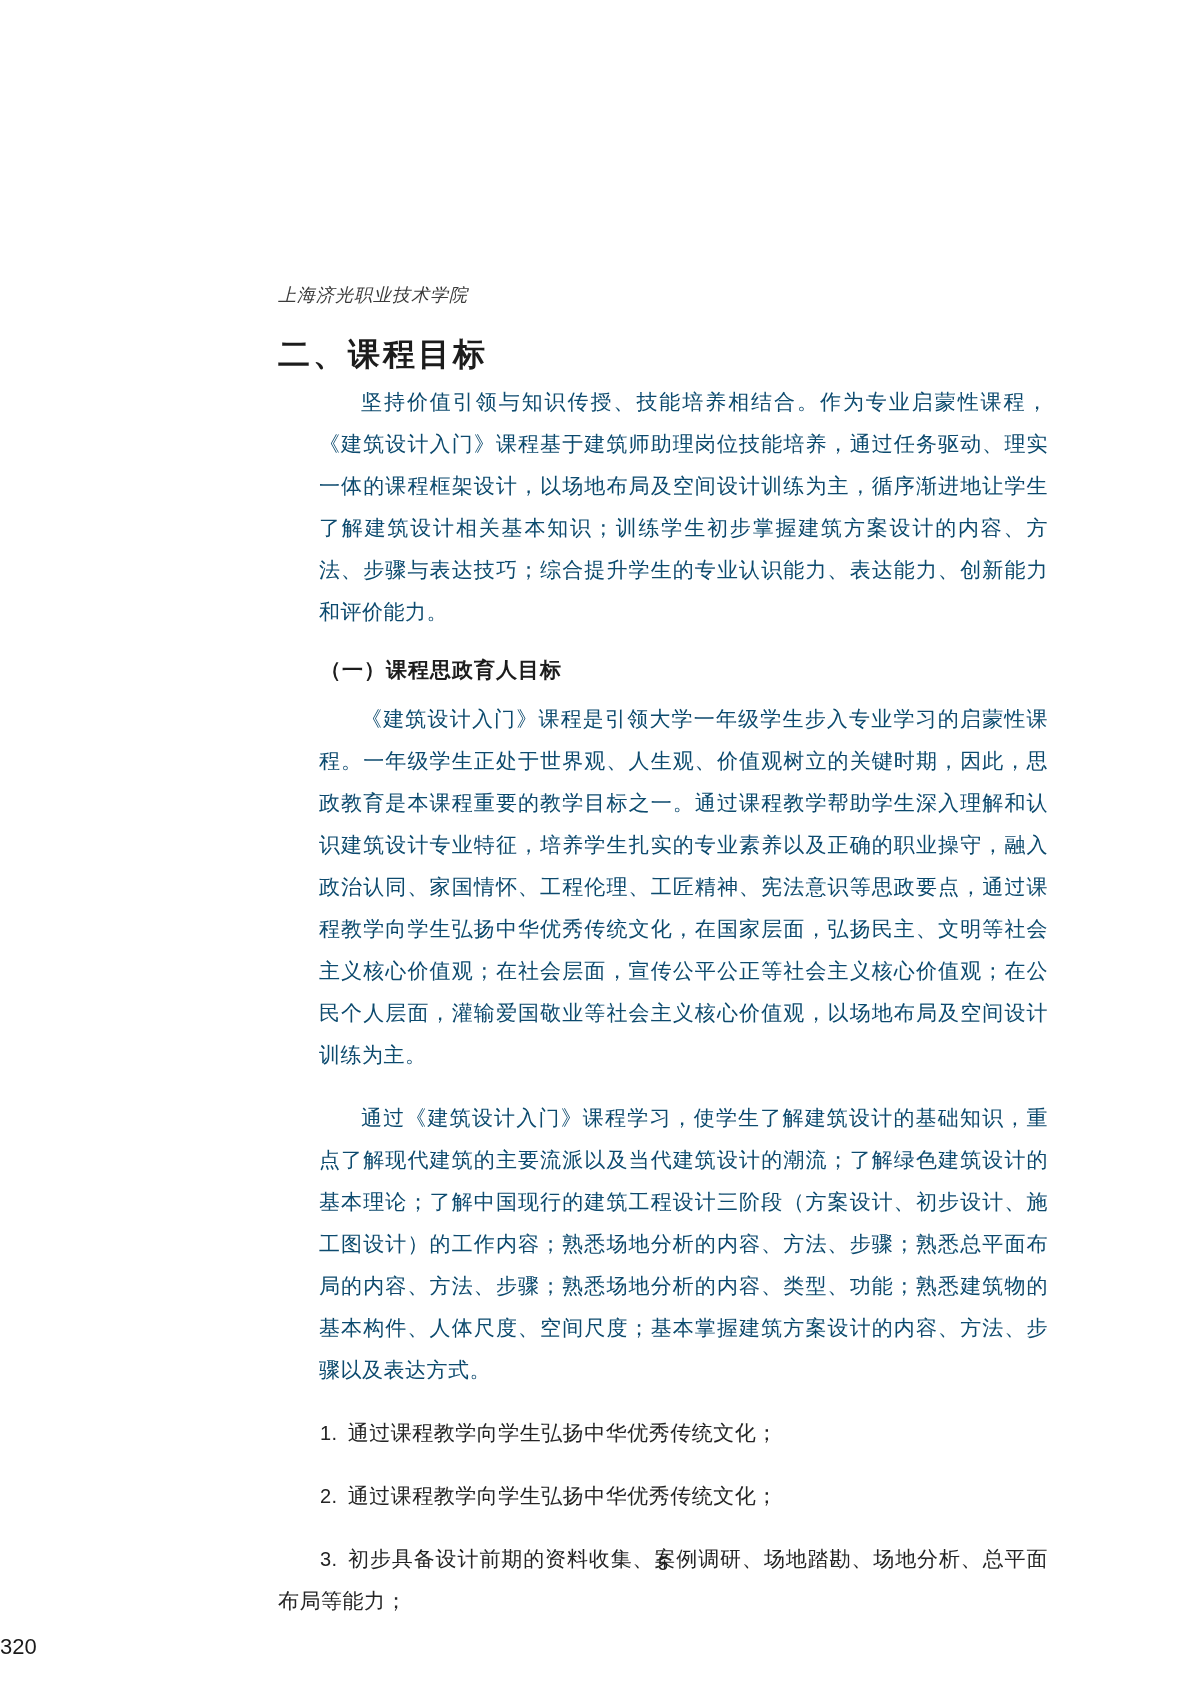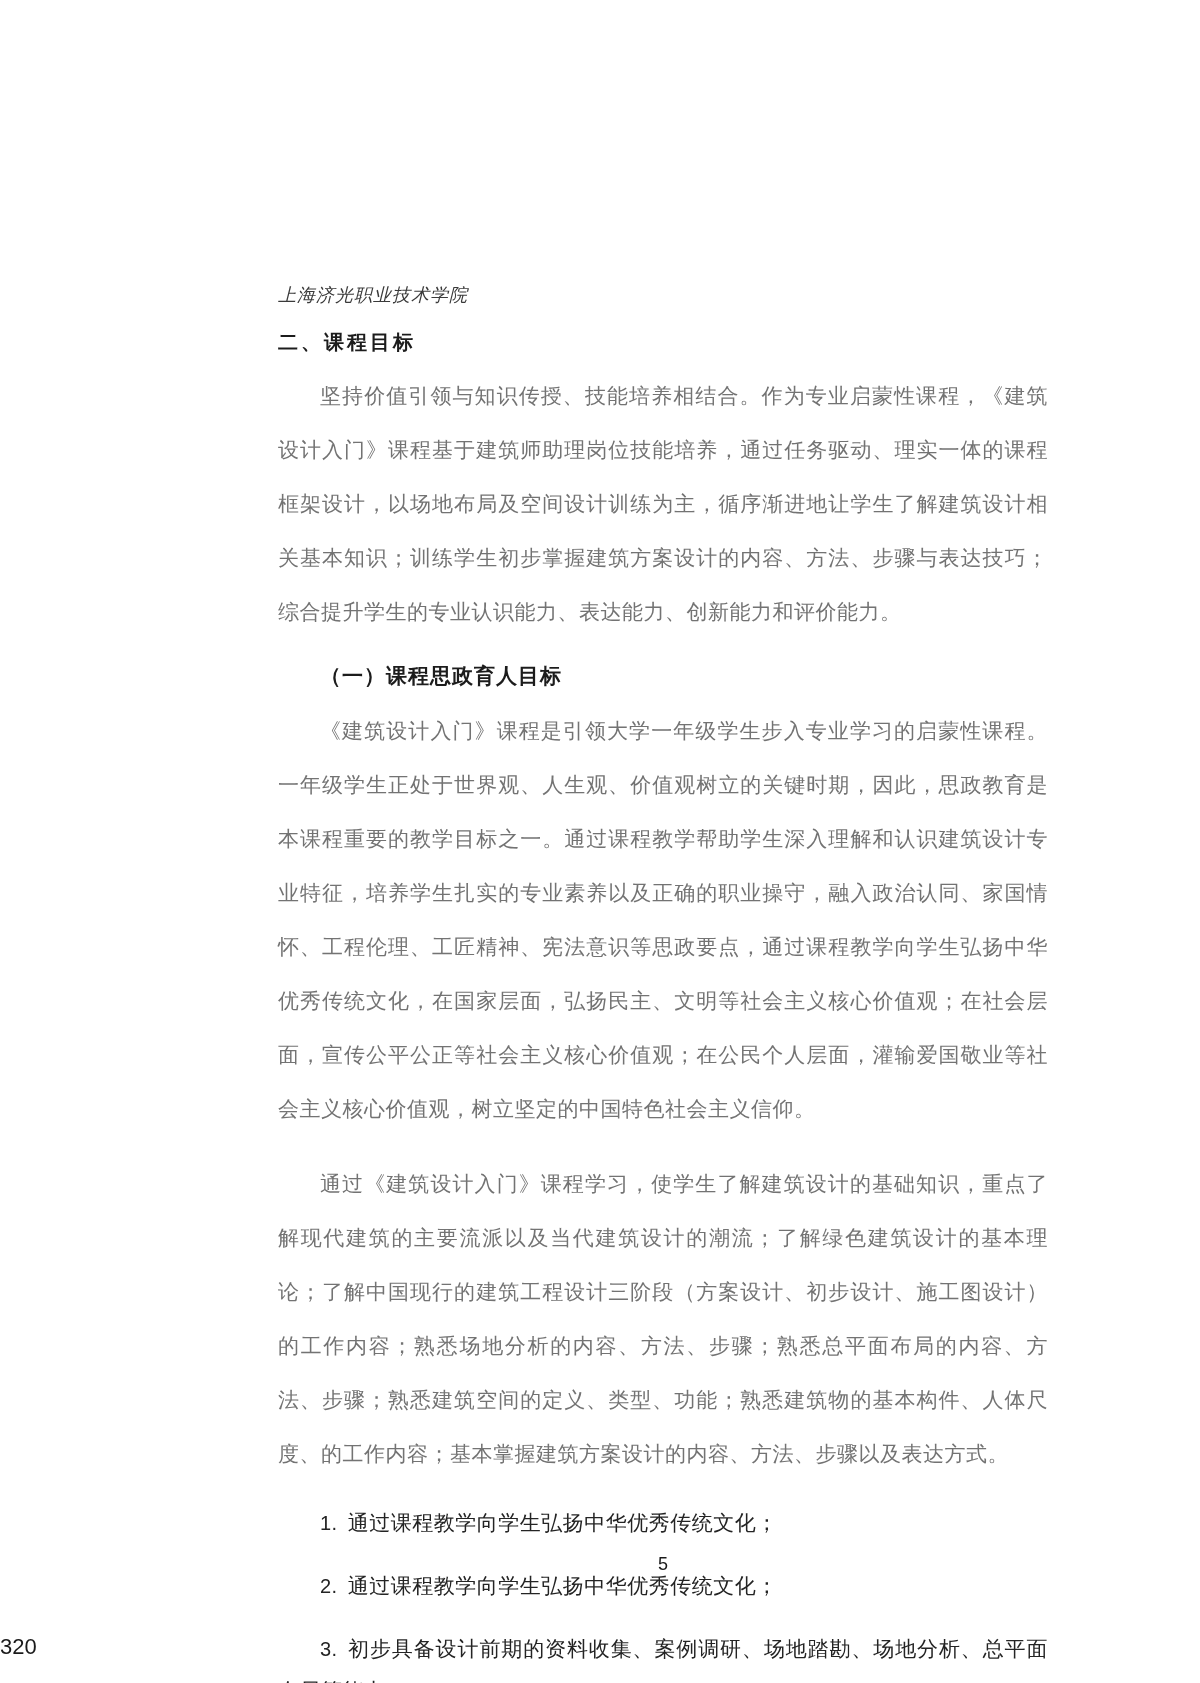--- a/index.html
+++ b/index.html
@@ -24,36 +24,37 @@
   }
   .school-name {
     font-family: "Liberation Serif", "DejaVu Serif", serif;
     font-style: italic;
     font-size: 18px;
     line-height: 26px;
     color: #3a3a3a;
     letter-spacing: 1px;
   }
   .section-title {
-    margin-top: 16px;
+    margin-top: 28px;
     font-family: "Liberation Sans", "DejaVu Sans", sans-serif;
     font-weight: 700;
-    font-size: 20px;
+    font-size: 32px;
     line-height: 36px;
     color: #1c1c1c;
     letter-spacing: 3px;
   }
   .body-para {
     margin-top: 9px;
     font-size: 21px;
-    line-height: 54px;
+    line-height: 42px;
     text-align: justify;
     text-indent: 2em;
-    color: #737373;
+    color: #0c4a6e;
     letter-spacing: 0.5px;
+    margin-left: 41px;
   }
   .sub-heading {
     margin-top: 16px;
     margin-bottom: 12px;
     padding-left: 2em;
     font-family: Liberation Sans, sans-serif;
     font-weight: 700;
     font-size: 21px;
     line-height: 32px;
     color: #1c1c1c;
@@ -101,24 +102,24 @@
   <div class="text-block">
 
     <div class="school-name">上海济光职业技术学院</div>
 
     <div class="section-title">二、课程目标</div>
 
     <p class="body-para">坚持价值引领与知识传授、技能培养相结合。作为专业启蒙性课程，《建筑设计入门》课程基于建筑师助理岗位技能培养，通过任务驱动、理实一体的课程框架设计，以场地布局及空间设计训练为主，循序渐进地让学生了解建筑设计相关基本知识；训练学生初步掌握建筑方案设计的内容、方法、步骤与表达技巧；综合提升学生的专业认识能力、表达能力、创新能力和评价能力。</p>
 
     <div class="sub-heading">（一）课程思政育人目标</div>
 
-    <p class="body-para">《建筑设计入门》课程是引领大学一年级学生步入专业学习的启蒙性课程。一年级学生正处于世界观、人生观、价值观树立的关键时期，因此，思政教育是本课程重要的教学目标之一。通过课程教学帮助学生深入理解和认识建筑设计专业特征，培养学生扎实的专业素养以及正确的职业操守，融入政治认同、家国情怀、工程伦理、工匠精神、宪法意识等思政要点，通过课程教学向学生弘扬中华优秀传统文化，在国家层面，弘扬民主、文明等社会主义核心价值观；在社会层面，宣传公平公正等社会主义核心价值观；在公民个人层面，灌输爱国敬业等社会主义核心价值观，树立坚定的中国特色社会主义信仰。</p>
+    <p class="body-para">《建筑设计入门》课程是引领大学一年级学生步入专业学习的启蒙性课程。一年级学生正处于世界观、人生观、价值观树立的关键时期，因此，思政教育是本课程重要的教学目标之一。通过课程教学帮助学生深入理解和认识建筑设计专业特征，培养学生扎实的专业素养以及正确的职业操守，融入政治认同、家国情怀、工程伦理、工匠精神、宪法意识等思政要点，通过课程教学向学生弘扬中华优秀传统文化，在国家层面，弘扬民主、文明等社会主义核心价值观；在社会层面，宣传公平公正等社会主义核心价值观；在公民个人层面，灌输爱国敬业等社会主义核心价值观，以场地布局及空间设计训练为主。</p>
 
 
-    <p class="body-para">通过《建筑设计入门》课程学习，使学生了解建筑设计的基础知识，重点了解现代建筑的主要流派以及当代建筑设计的潮流；了解绿色建筑设计的基本理论；了解中国现行的建筑工程设计三阶段（方案设计、初步设计、施工图设计）的工作内容；熟悉场地分析的内容、方法、步骤；熟悉总平面布局的内容、方法、步骤；熟悉建筑空间的定义、类型、功能；熟悉建筑物的基本构件、人体尺度、的工作内容；基本掌握建筑方案设计的内容、方法、步骤以及表达方式。</p>
+    <p class="body-para">通过《建筑设计入门》课程学习，使学生了解建筑设计的基础知识，重点了解现代建筑的主要流派以及当代建筑设计的潮流；了解绿色建筑设计的基本理论；了解中国现行的建筑工程设计三阶段（方案设计、初步设计、施工图设计）的工作内容；熟悉场地分析的内容、方法、步骤；熟悉总平面布局的内容、方法、步骤；熟悉场地分析的内容、类型、功能；熟悉建筑物的基本构件、人体尺度、空间尺度；基本掌握建筑方案设计的内容、方法、步骤以及表达方式。</p>
 
 
     <p class="list-para"><span class="list-number">1.</span><span>通过课程教学向学生弘扬中华优秀传统文化；</span></p>
 
     <p class="list-para"><span class="list-number">2.</span><span>通过课程教学向学生弘扬中华优秀传统文化；</span></p>
 
     <p class="list-para"><span class="list-number">3.</span><span>初步具备设计前期的资料收集、案例调研、场地踏勘、场地分析、总平面布局等能力；</span></p>
 
   </div>
 

